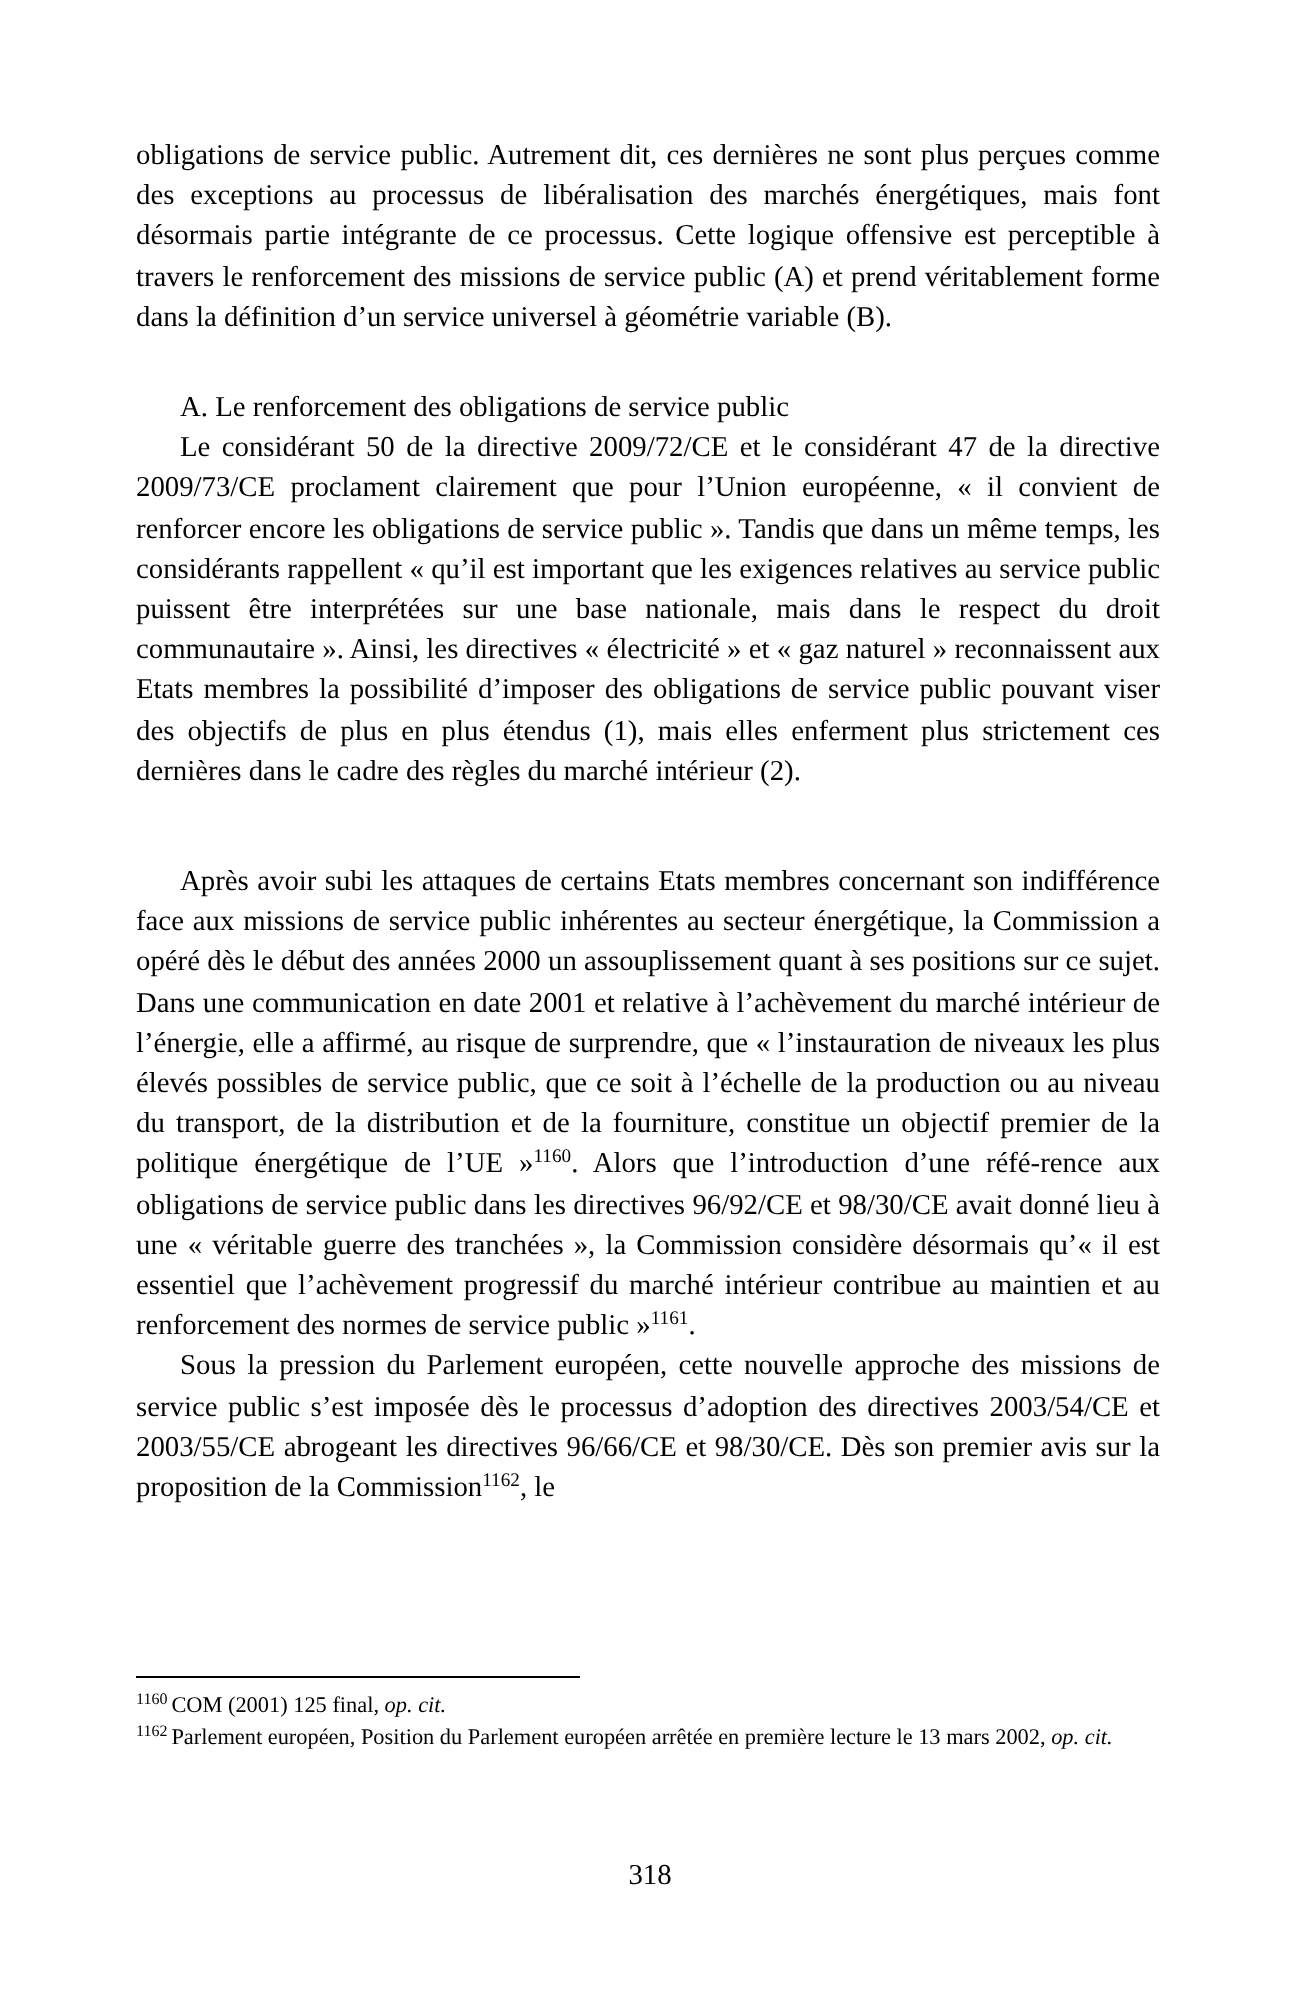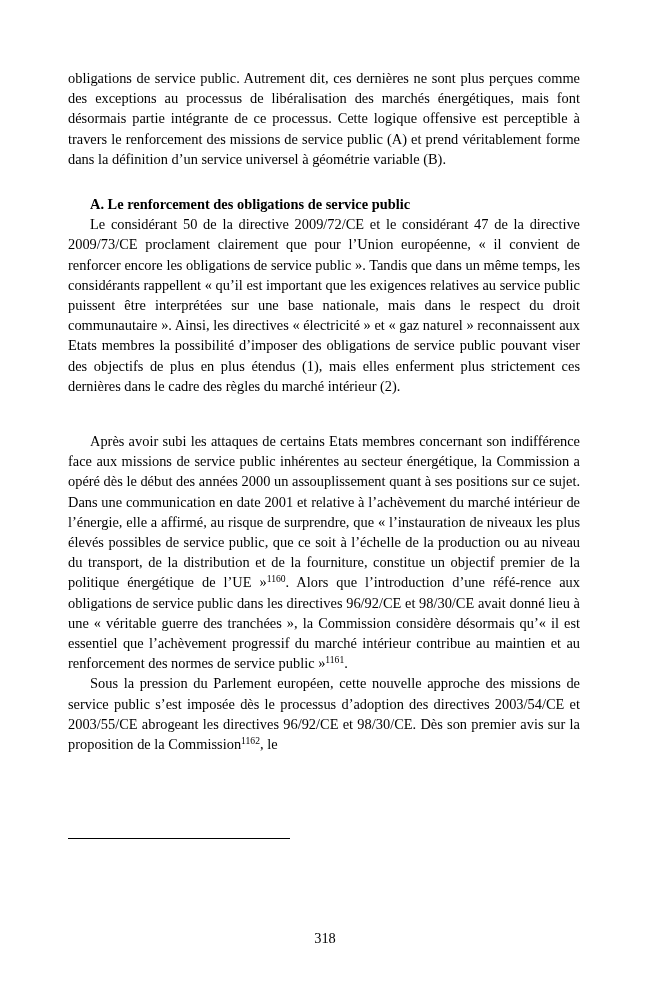--- a/index.html
+++ b/index.html
@@ -38,21 +38,21 @@
     text-indent: 0;
     hyphens: manual;
   }
   p.indent {
     text-indent: 22px;
   }
   h2.section-heading {
     margin: 0;
     font-size: 14.4px;
     line-height: 20.2px;
-    font-weight: bold;
+    font-weight: normal;
     text-indent: 22px;
     text-align: left;
   }
   .gap-before-heading { height: 25px; }
   .gap-after-heading  { height: 0px; }
   .gap-sub            { height: 35px; }
 
   sup.fn-ref {
     font-size: 9.6px;
     line-height: 0;
@@ -111,26 +111,28 @@
 
     <div class="gap-after-heading"></div>
 
     <p class="body-par indent">Le considérant 50 de la directive 2009/72/CE et le considérant 47 de la directive 2009/73/CE proclament clairement que pour l’Union européenne, « il convient de renforcer encore les obligations de service public ». Tandis que dans un même temps, les considérants rappellent « qu’il est important que les exigences relatives au service public puissent être interprétées sur une base nationale, mais dans le respect du droit communautaire ». Ainsi, les directives « électricité » et « gaz naturel » reconnaissent aux Etats membres la possibilité d’imposer des obligations de service public pouvant viser des objectifs de plus en plus étendus (1), mais elles enferment plus strictement ces dernières dans le cadre des règles du marché intérieur (2).</p>
 
     <div class="gap-sub"></div>
 
 
     <p class="body-par indent"><span>Après avoir subi les attaques de certains Etats membres concernant son indifférence face aux missions de service public inhérentes au secteur énergétique, la Commission a opéré dès le début des années 2000 un assouplissement quant à ses positions sur ce sujet. Dans une communication en date 2001 et relative à l’achèvement du marché intérieur de l’énergie, elle a affirmé, au risque de surprendre, que « l’instauration de niveaux les plus élevés possibles de service public, que ce soit à l’échelle de la production ou au niveau du transport, de la distribution et de la fourniture, constitue un objectif premier de la politique énergétique de l’UE »</span><sup class="fn-ref">1160</sup><span>. Alors que l’introduction d’une réfé-rence aux obligations de service public dans les directives 96/92/CE et 98/30/CE avait donné lieu à une « véritable guerre des tranchées », la Commission considère désormais qu’« il est essentiel que l’achèvement progressif du marché intérieur contribue au maintien et au renforcement des normes de service public »</span><sup class="fn-ref">1161</sup><span>.</span></p>
 
-    <p class="body-par indent"><span>Sous la pression du Parlement européen, cette nouvelle approche des missions de service public s’est imposée dès le processus d’adoption des directives 2003/54/CE et 2003/55/CE abrogeant les directives 96/92/CE et 98/30/CE. Dès son premier avis sur la proposition de la Commission</span><sup class="fn-ref">1162</sup><span>, le</span></p>
+    <p class="body-par indent"><span>Sous la pression du Parlement européen, cette nouvelle approche des missions de service public s’est imposée dès le processus d’adoption des directives 2003/54/CE et 2003/55/CE abrogeant les directives 96/66/CE et 98/30/CE. Dès son premier avis sur la proposition de la Commission</span><sup class="fn-ref">1162</sup><span>, le</span></p>
 
   </div>
 
   <div class="footnotes">
     <div class="fn-rule"></div>
 
+    <p class="footnote"><sup>1160</sup><span>COM (2001) 125 final, </span><span class="it">op. cit.</span><span></span></p>
 
 
+    <p class="footnote"><sup>1162</sup><span>Parlement européen, Position du Parlement européen arrêtée en première lecture le 13 mars 2002, </span><span class="it">op. cit.</span><span></span></p>
   </div>
 
   <div class="folio">318</div>
 
 </div>
 
 </body></html>

